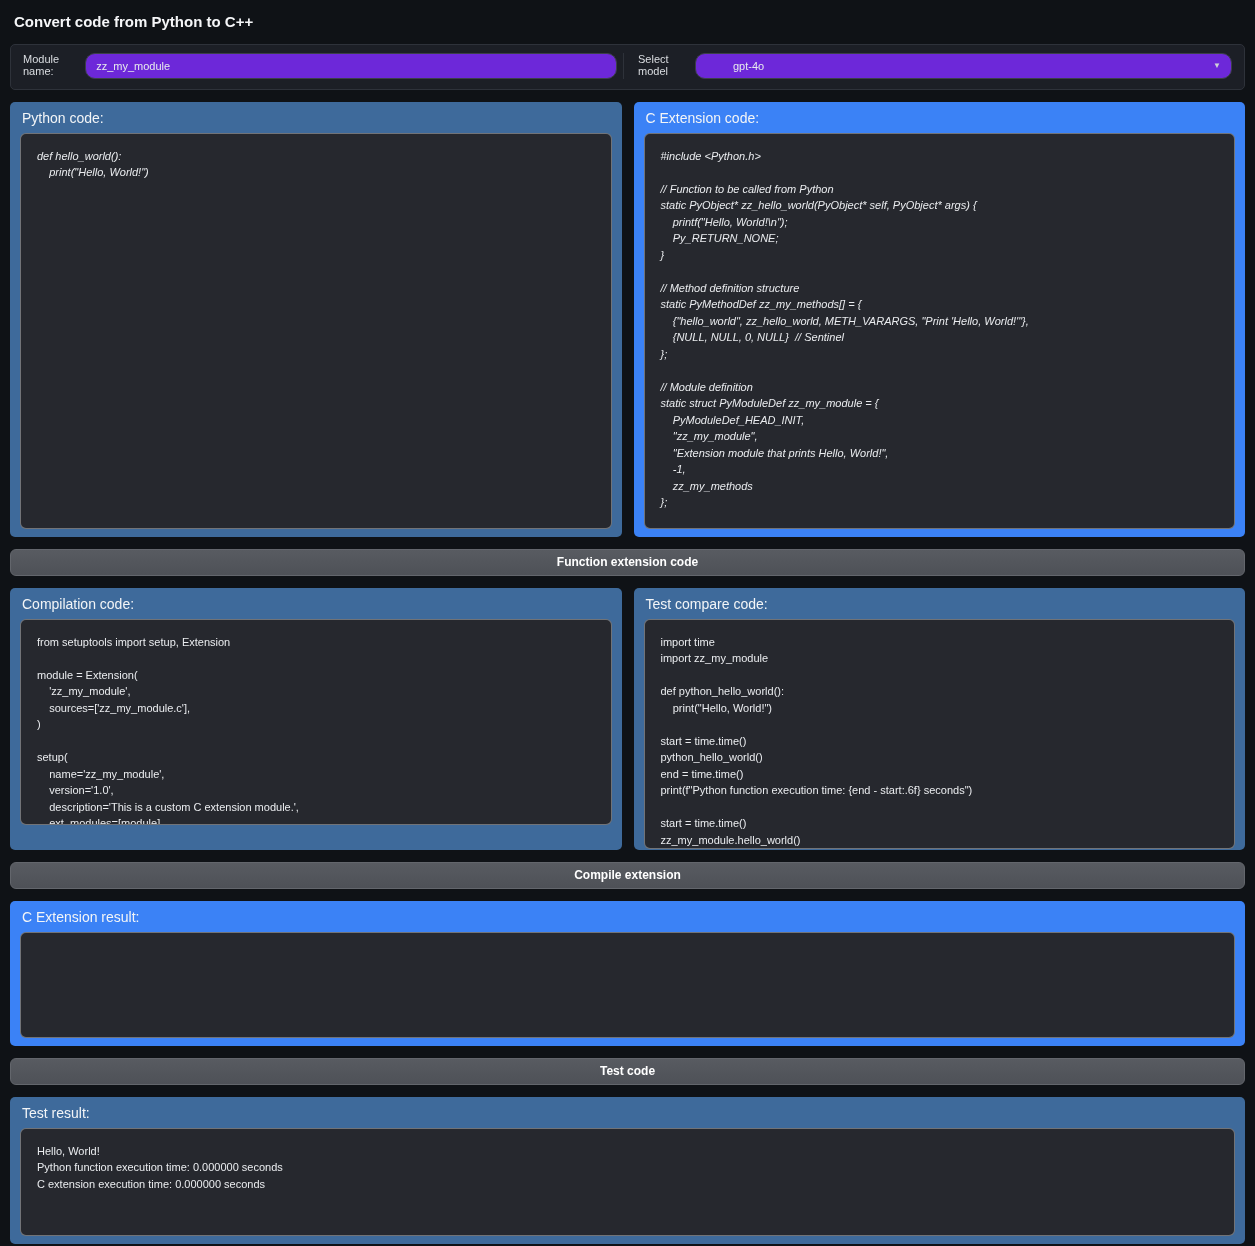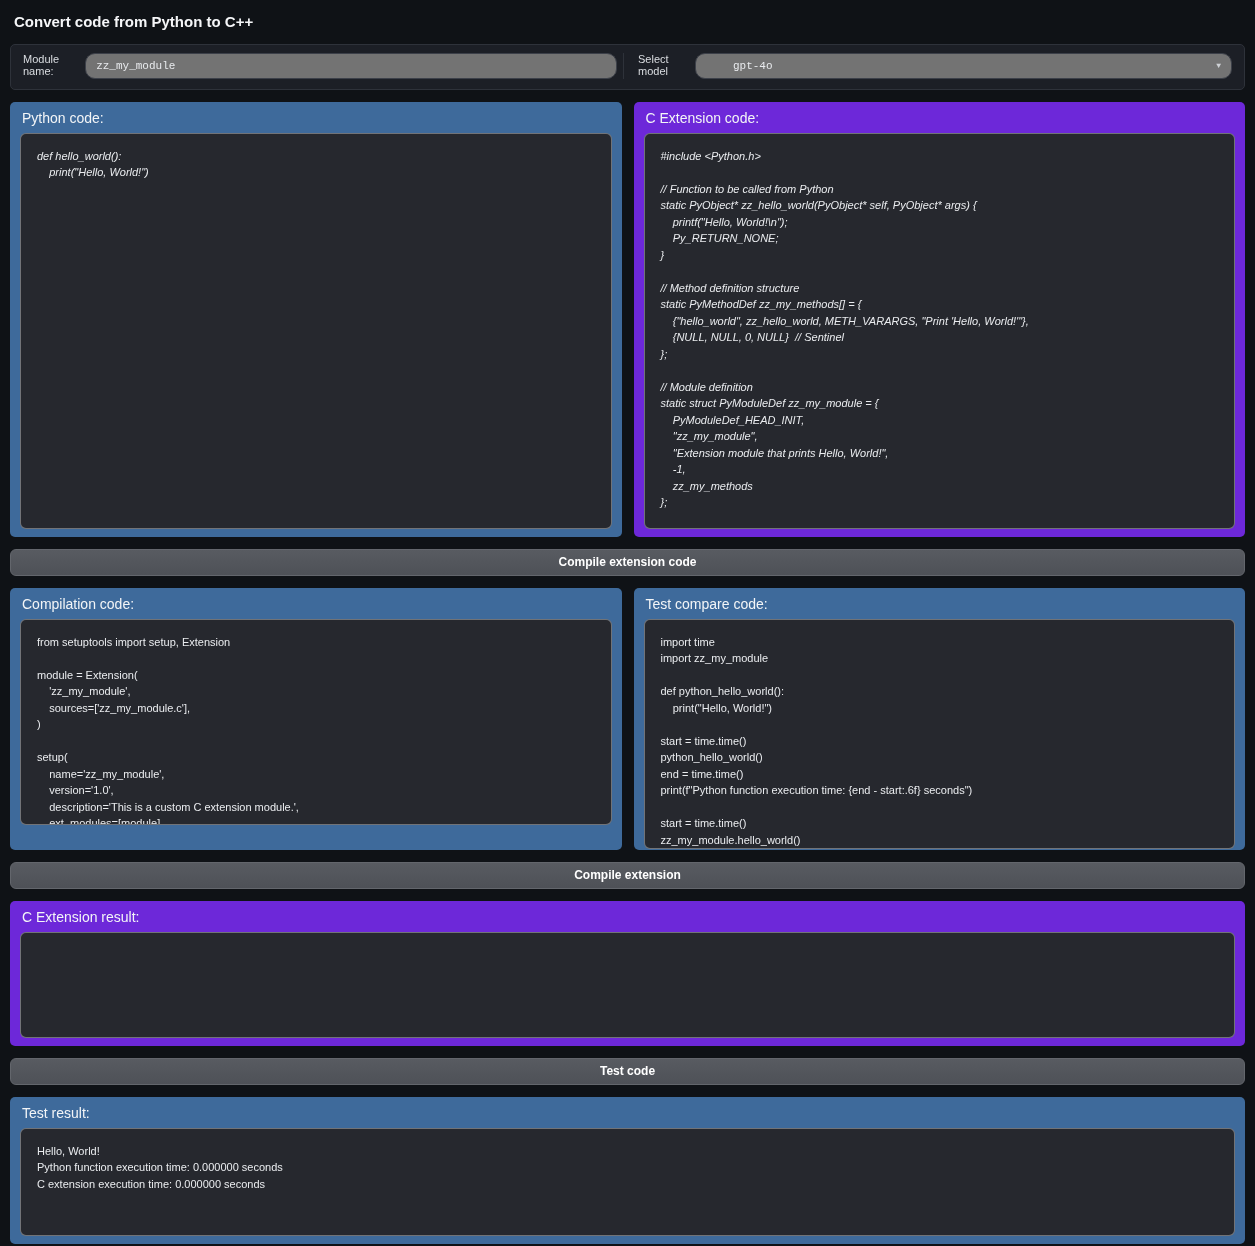--- a/index.html
+++ b/index.html
@@ -25,36 +25,36 @@
     background: #1c1f26;
     border: 1px solid #2e323a;
     border-radius: 5px;
     padding: 8px 12px 10px 12px;
   }
   .top-col { flex: 1; display: flex; flex-direction: row; gap: 0; }
   .top-col.right { margin-left: 6px; padding-left: 14px; border-left: 1px solid #2e323a; }
   .field-label { font-size: 11px; color: #dadde1; }
   .text-input, .select {
     width: 100%; height: 26px;
-    background: #737373;
+    background: #6d28d9;
     border: 1px solid #3c4049;
     border-radius: 10px;
     color: #e8eaed;
     font-size: 11px;
-    font-family: Liberation Mono, monospace;
+    font-family: Liberation Sans, sans-serif;
     padding: 0 10px;
   }
   .select { display: flex; align-items: center; justify-content: space-between; cursor: pointer; padding-left: 37px; }
   .caret { font-size: 8px; color: #cfd2d6; margin-left: 8px; }
 
   
   .code-row { display: flex; gap: 12px; align-items: stretch; }
   .panel { flex: 1; border-radius: 5px; padding: 8px 10px; }
   .panel.blue { background: #3e6a9b; }
-  .panel.green { background: #6d28d9; }
+  .panel.green { background: #3b82f6; }
   .panel-label { font-size: 14px; color: #f3f5f7; margin: 0 0 7px 2px; }
   .code-area {
     background: #26282e;
     border: 1px solid rgba(255,255,255,0.35);
     border-radius: 6px;
     padding: 14px 16px;
     font-size: 11px;
     line-height: 1.5;
     white-space: pre-wrap;
     color: #eaecef;
@@ -133,21 +133,21 @@
     zz_my_methods
 };
 
 // Module initialization function
 PyMODINIT_FUNC PyInit_zz_my_module(void) {
     return PyModule_Create(&amp;zz_my_module);
 }</div>
     </section>
   </div>
 
-  <button class="action-btn">Compile extension code</button>
+  <button class="action-btn">Function extension code</button>
 
   <div class="code-row row2">
     <section class="panel blue">
       <div class="panel-label">Compilation code:</div>
       <div class="code-area h-left2">from setuptools import setup, Extension
 
 module = Extension(
     'zz_my_module',
     sources=['zz_my_module.c'],
 )

